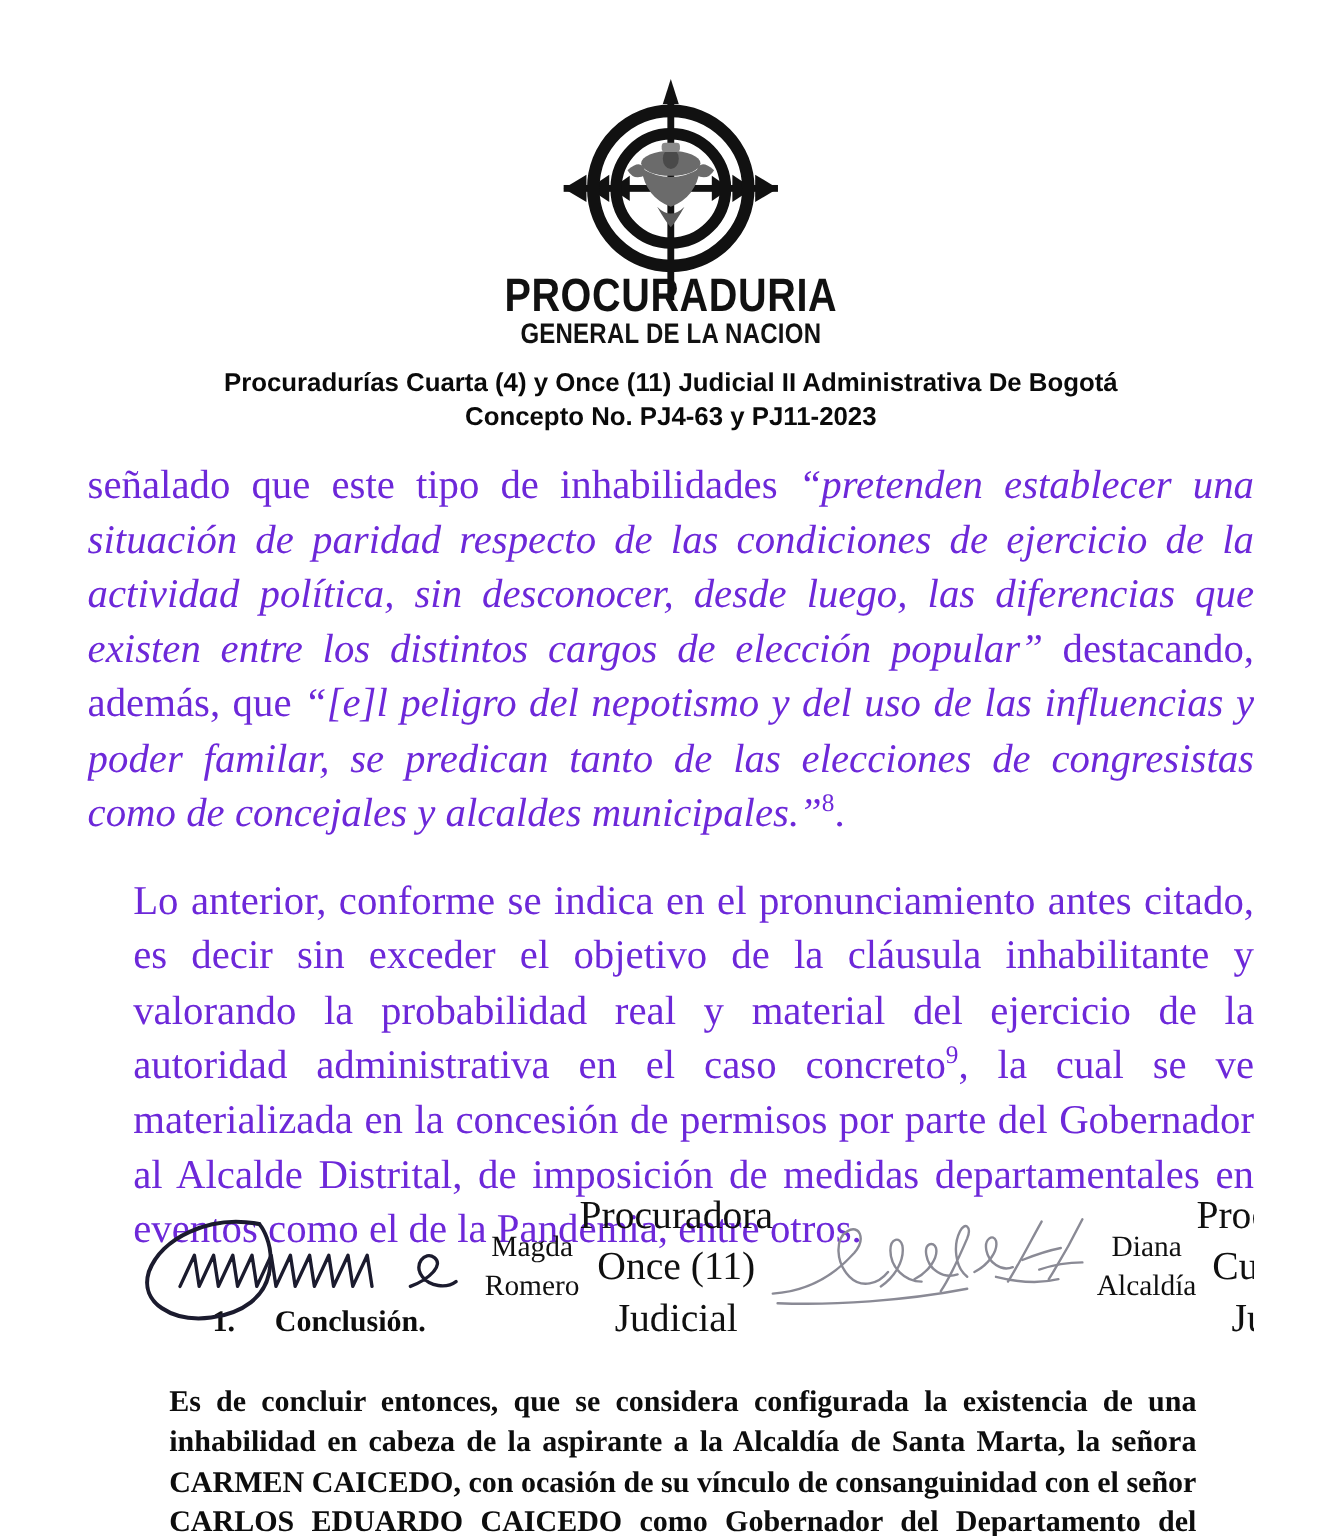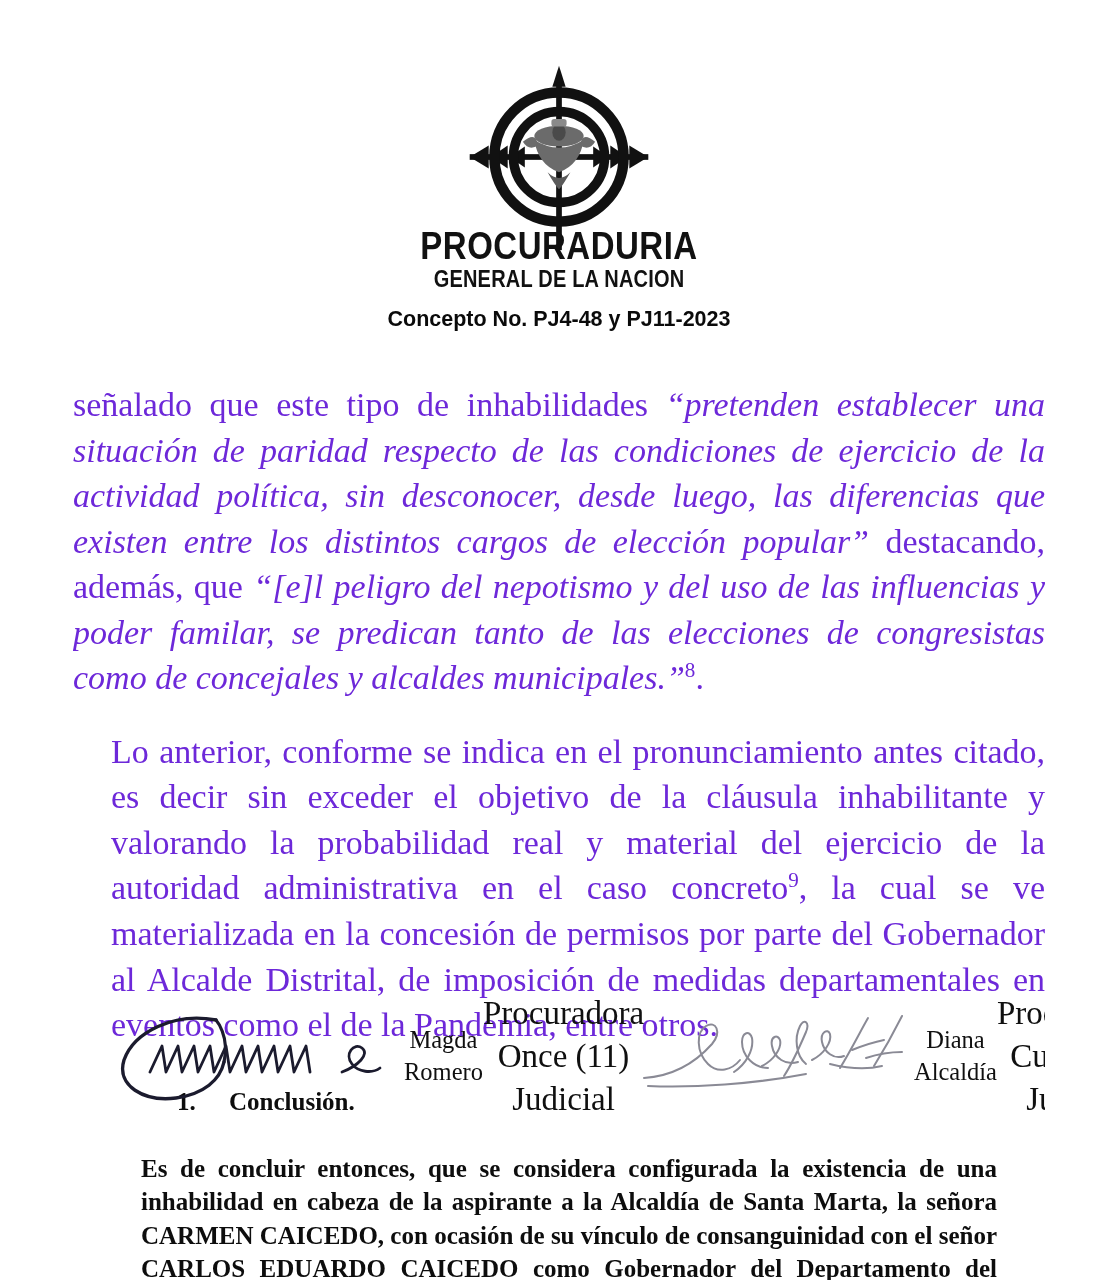--- a/index.html
+++ b/index.html
@@ -209,21 +209,22 @@
         <rect x="92" y="60" width="16" height="8" rx="3"></rect>
       </g>
     </svg>
     <div class="logo-wordmark">
       <span class="logo-line1">PROCURADURIA</span>
       <span class="logo-line2">GENERAL DE LA NACION</span>
     </div>
   </div>
 
   <div class="doc-title">
-    <span class="t-line">Concepto No. PJ4-48 y PJ11-2023</span>
+    <span class="t-line">Procuradurías Cuarta  (4) y Once (11) Judicial II Administrativa De Bogotá</span>
+    <span class="t-line">Concepto No. PJ4-63 y PJ11-2023</span>
   </div>
 
   <div class="body-area">
 
     <p class="para quote-block"><span>señalado que este tipo de inhabilidades </span><i>“pretenden establecer una situación de paridad respecto de las condiciones de ejercicio de la actividad política, sin desconocer, desde luego, las diferencias que existen entre los distintos cargos de elección popular”</i><span> destacando, además, que </span><i>“[e]l peligro del nepotismo y del uso de las influencias y poder familar, se predican tanto de las elecciones de congresistas como de concejales y alcaldes municipales.”</i><sup class="fn">8</sup><span>.</span></p>
 
     <div class="spacer-1"></div>
 
     <p class="para body-para"><span>Lo anterior, conforme se indica en el pronunciamiento antes citado, es decir sin exceder el objetivo de la cláusula inhabilitante y valorando la probabilidad real y material del ejercicio de la autoridad administrativa en el caso concreto</span><sup class="fn">9</sup><span>, la cual se ve materializada en la concesión de permisos por parte del Gobernador al Alcalde Distrital, de imposición de medidas departamentales en eventos como el de la Pandemia, entre otros.</span></p>
 

